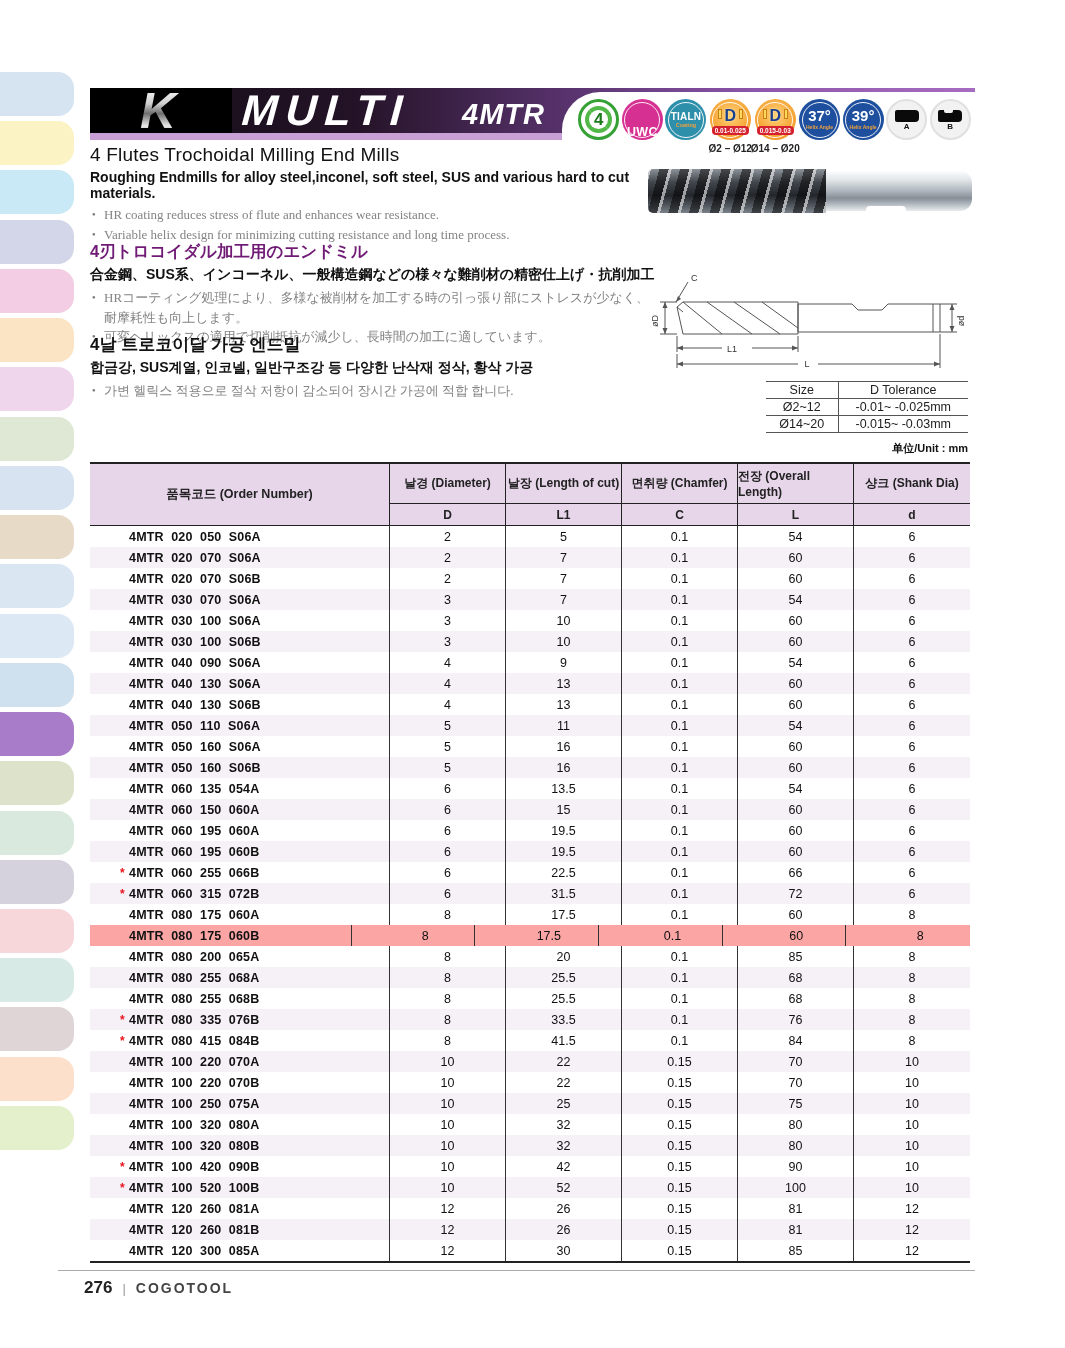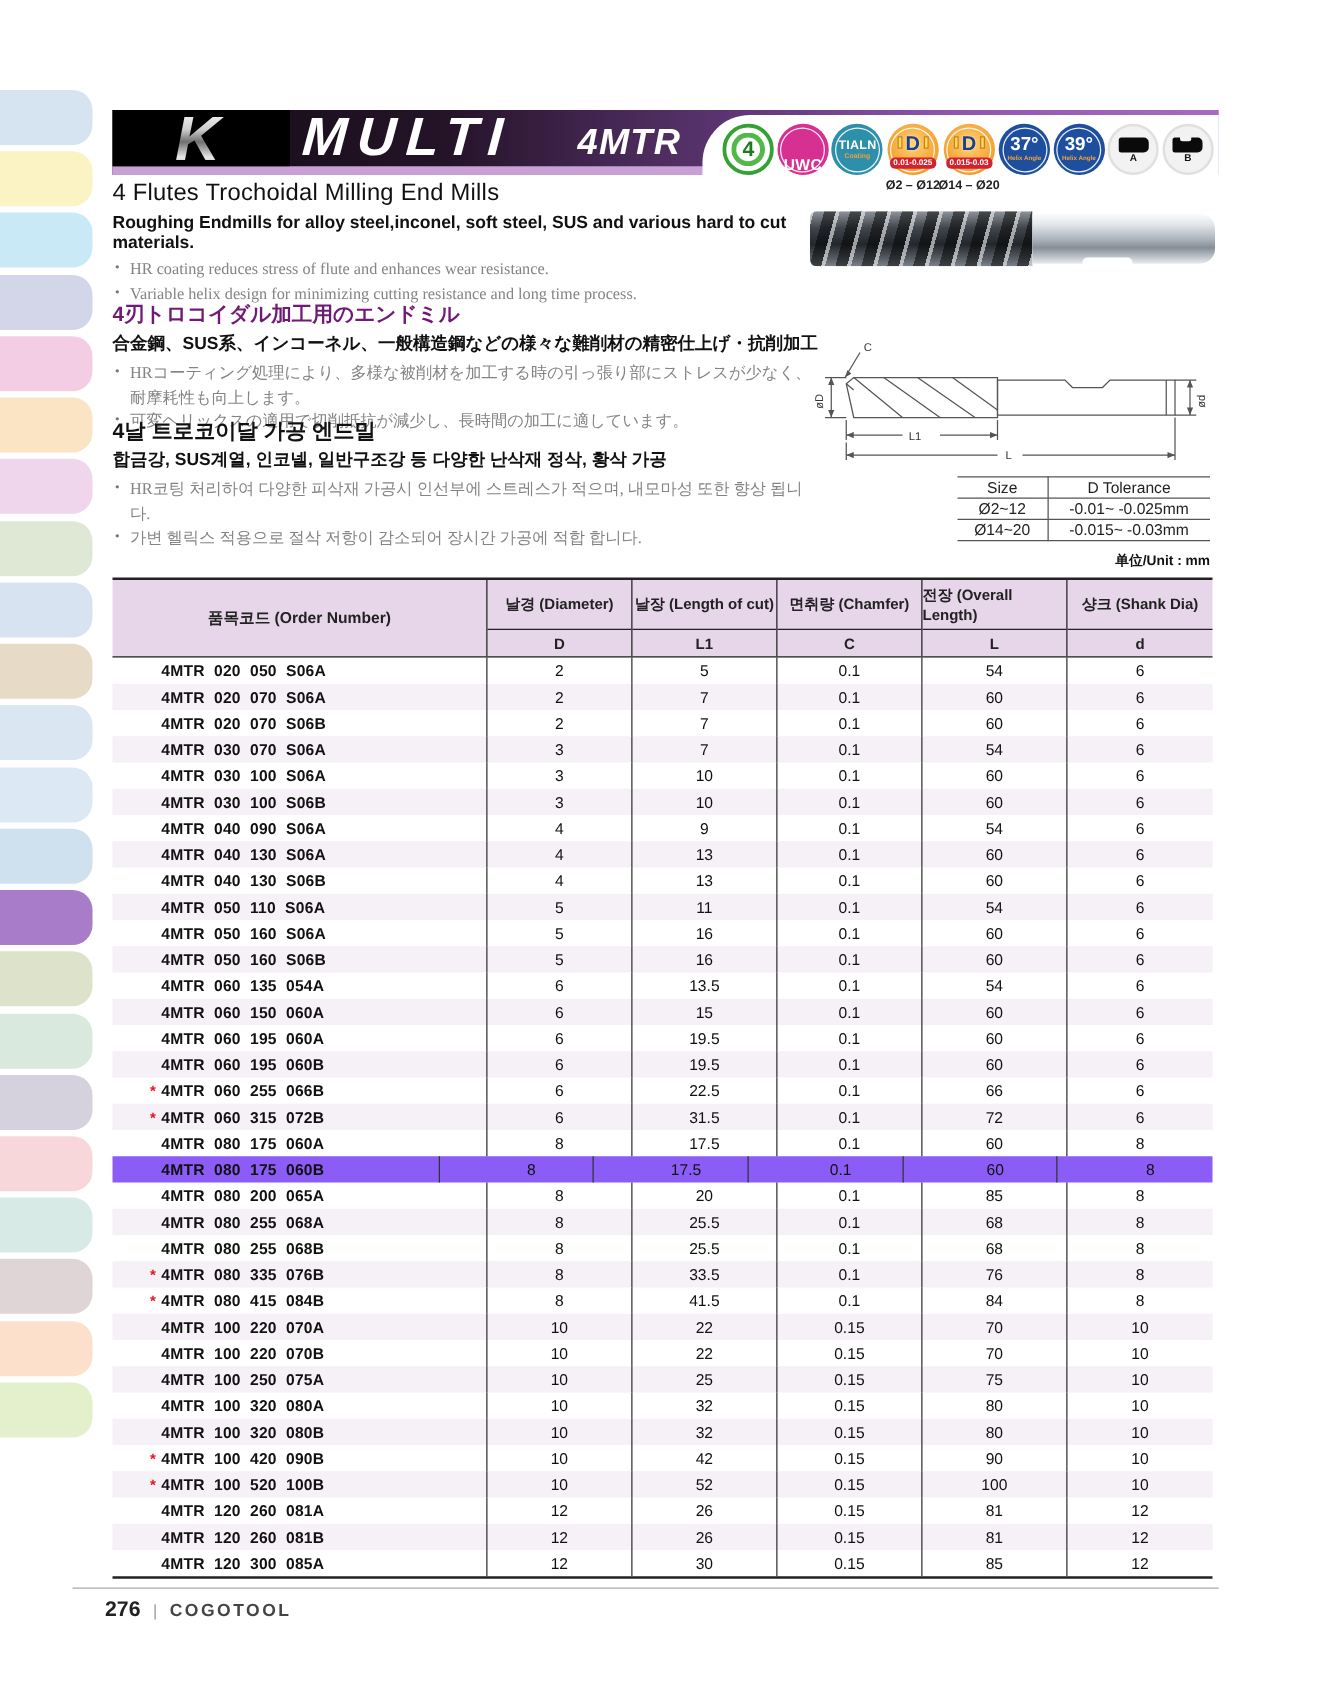--- a/index.html
+++ b/index.html
@@ -258,21 +258,20 @@
     <ul>
       <li>HRコーティング処理により、多様な被削材を加工する時の引っ張り部にストレスが少なく、耐摩耗性も向上します。</li>
       <li>可変ヘリックスの適用で切削抵抗が減少し、長時間の加工に適しています。</li>
     </ul>
   </div>
 
   <div class="sec sec-kr">
     <div class="title">4날 트로코이달 가공 엔드밀</div>
     <div class="sub">합금강, SUS계열, 인코넬, 일반구조강 등 다양한 난삭재 정삭, 황삭 가공</div>
     <ul>
-      <li>HR코팅 처리하여 다양한 피삭재 가공시 인선부에 스트레스가 적으며, 내모마성 또한 향상 됩니다.</li>
       <li>가변 헬릭스 적용으로 절삭 저항이 감소되어 장시간 가공에 적합 합니다.</li>
     </ul>
   </div>
 
   <div class="drawing">
     <svg width="318" height="110" viewBox="0 0 318 110">
       <g stroke="#555" stroke-width="1" fill="none">
 
         <path d="M36,16 L24,36"></path>
         <path d="M24,36 l2,-6 l3,3 z" fill="#555" stroke="none"></path>
@@ -504,21 +503,21 @@
           <div class="cell c-num">6</div>
         </div>
         <div class="trow">
           <div class="cell c-code"><span class="star off">*</span>4MTR  080  175  060A</div>
           <div class="cell c-num">8</div>
           <div class="cell c-num">17.5</div>
           <div class="cell c-num">0.1</div>
           <div class="cell c-num">60</div>
           <div class="cell c-num">8</div>
         </div>
-        <div class="trow" style="background: #8b5cf6; gap: 24px;">
+        <div class="trow" style="background: #fca5a5; gap: 24px;">
           <div class="cell c-code"><span class="star off">*</span>4MTR  080  175  060B</div>
           <div class="cell c-num">8</div>
           <div class="cell c-num">17.5</div>
           <div class="cell c-num">0.1</div>
           <div class="cell c-num">60</div>
           <div class="cell c-num">8</div>
         </div>
         <div class="trow">
           <div class="cell c-code"><span class="star off">*</span>4MTR  080  200  065A</div>
           <div class="cell c-num">8</div>

